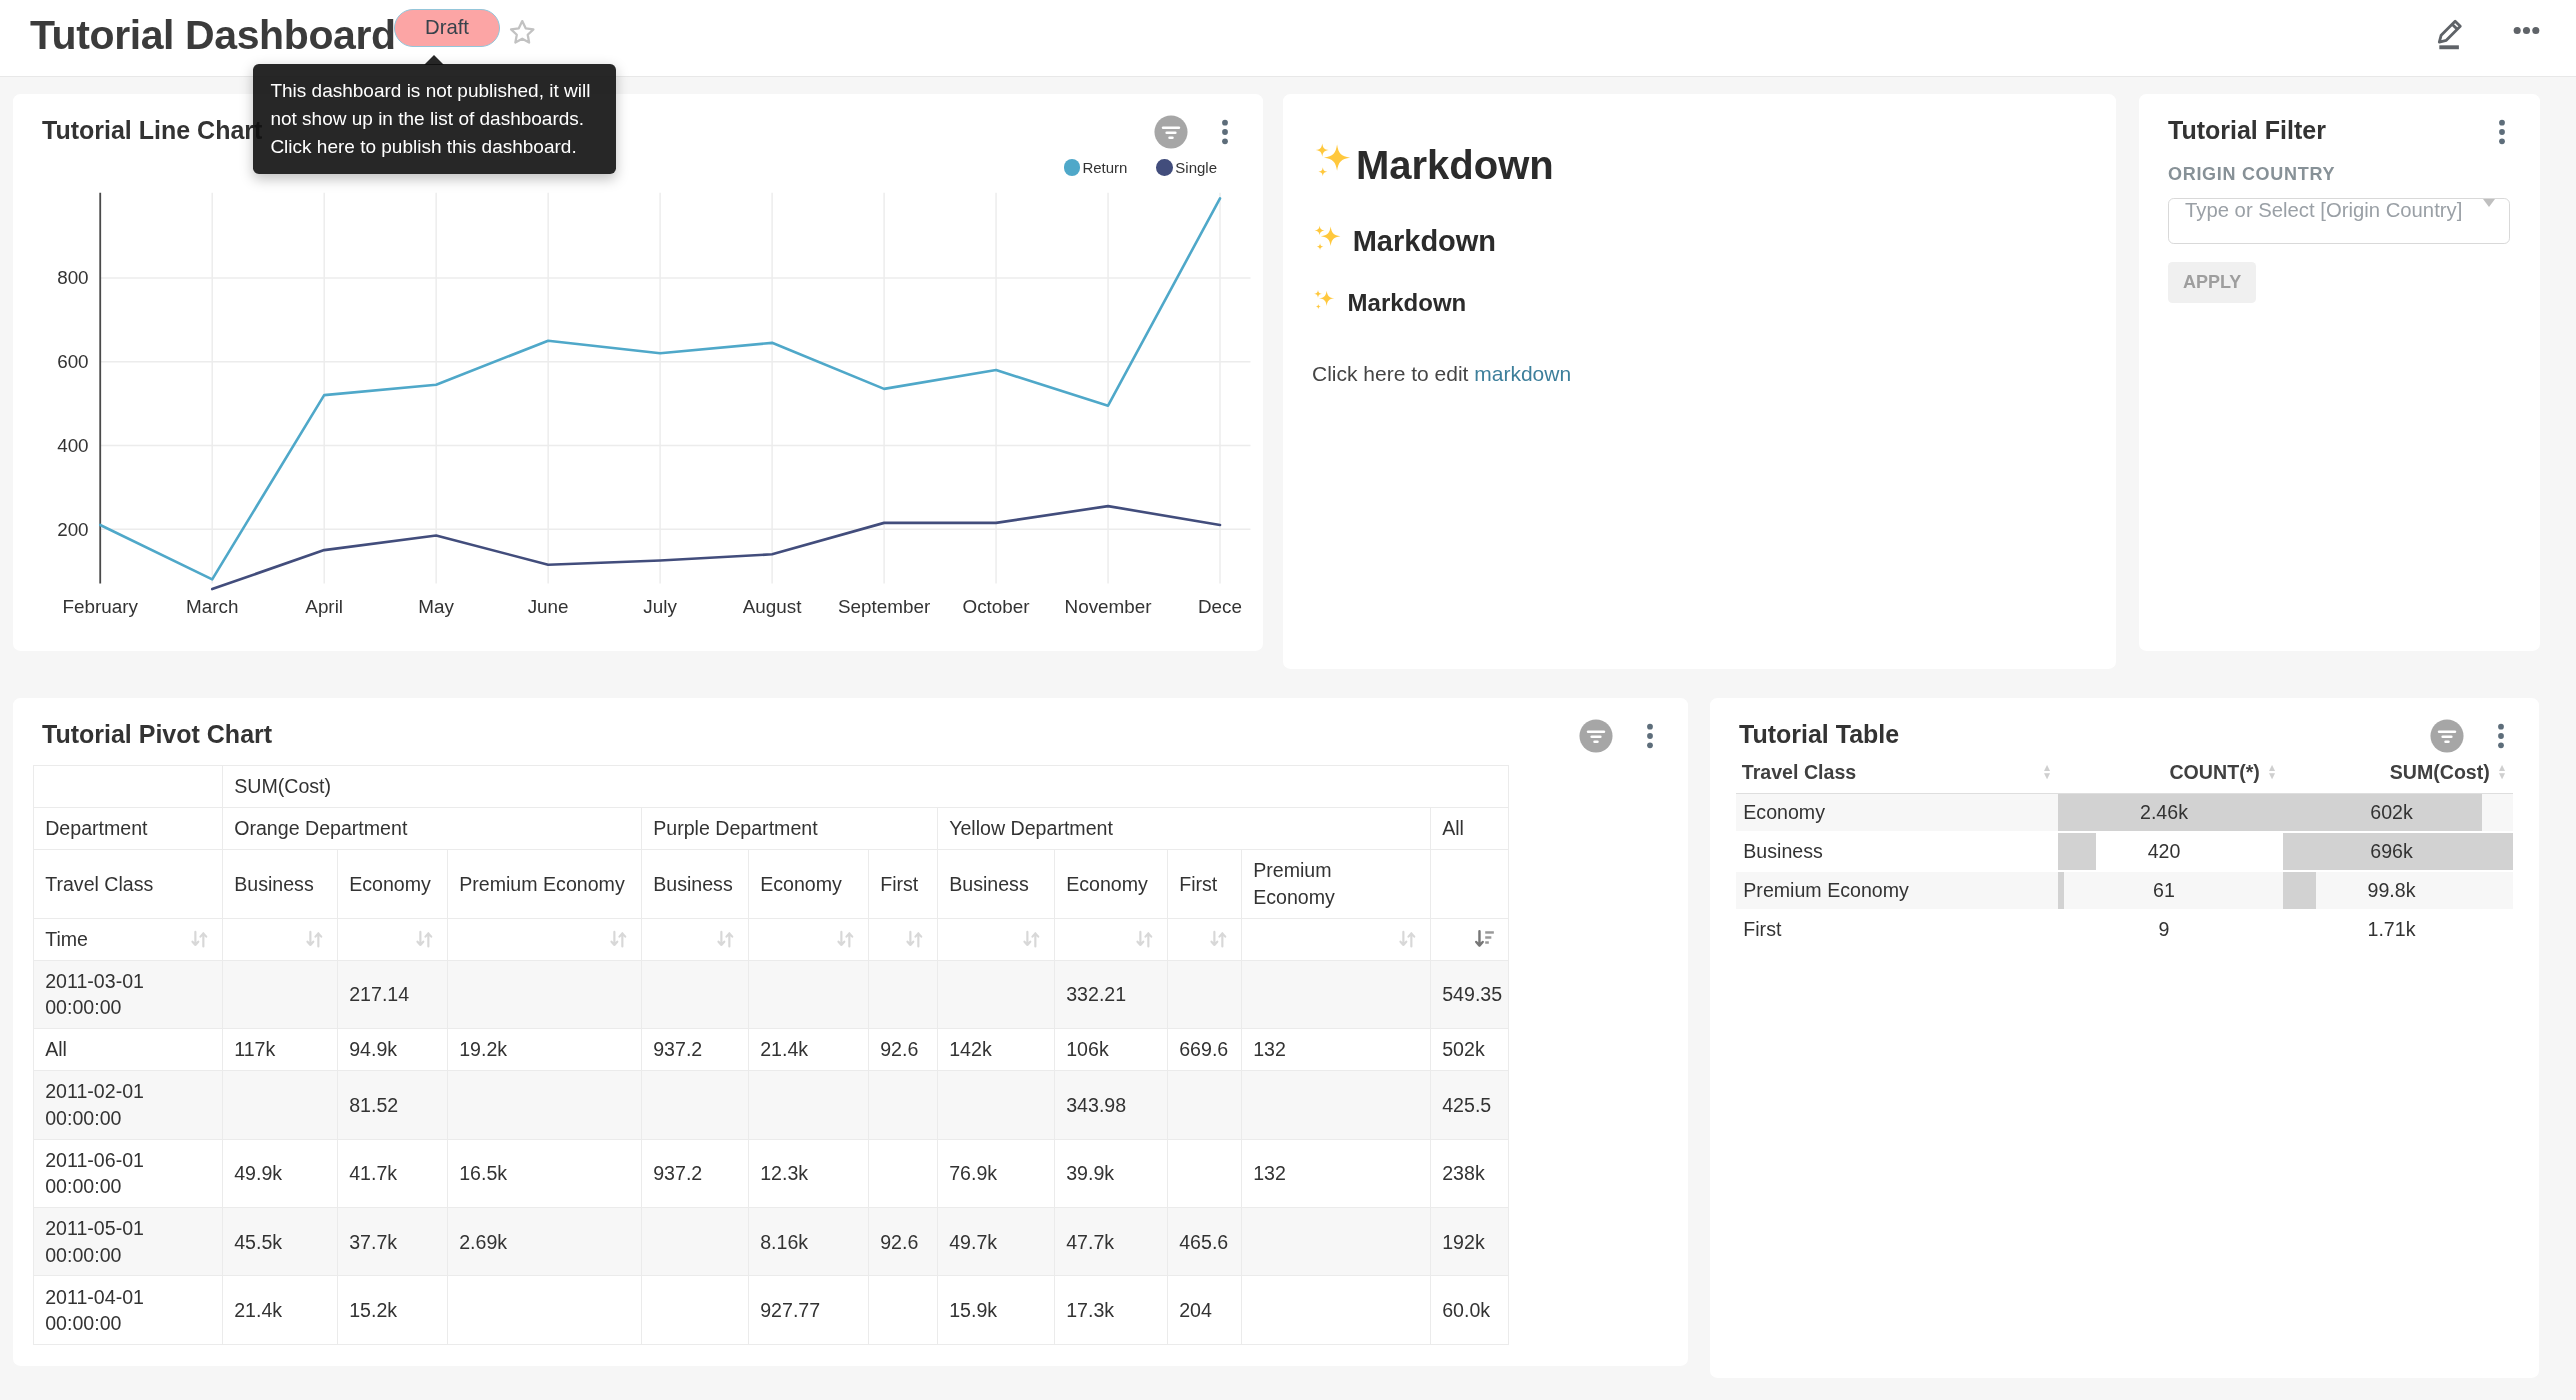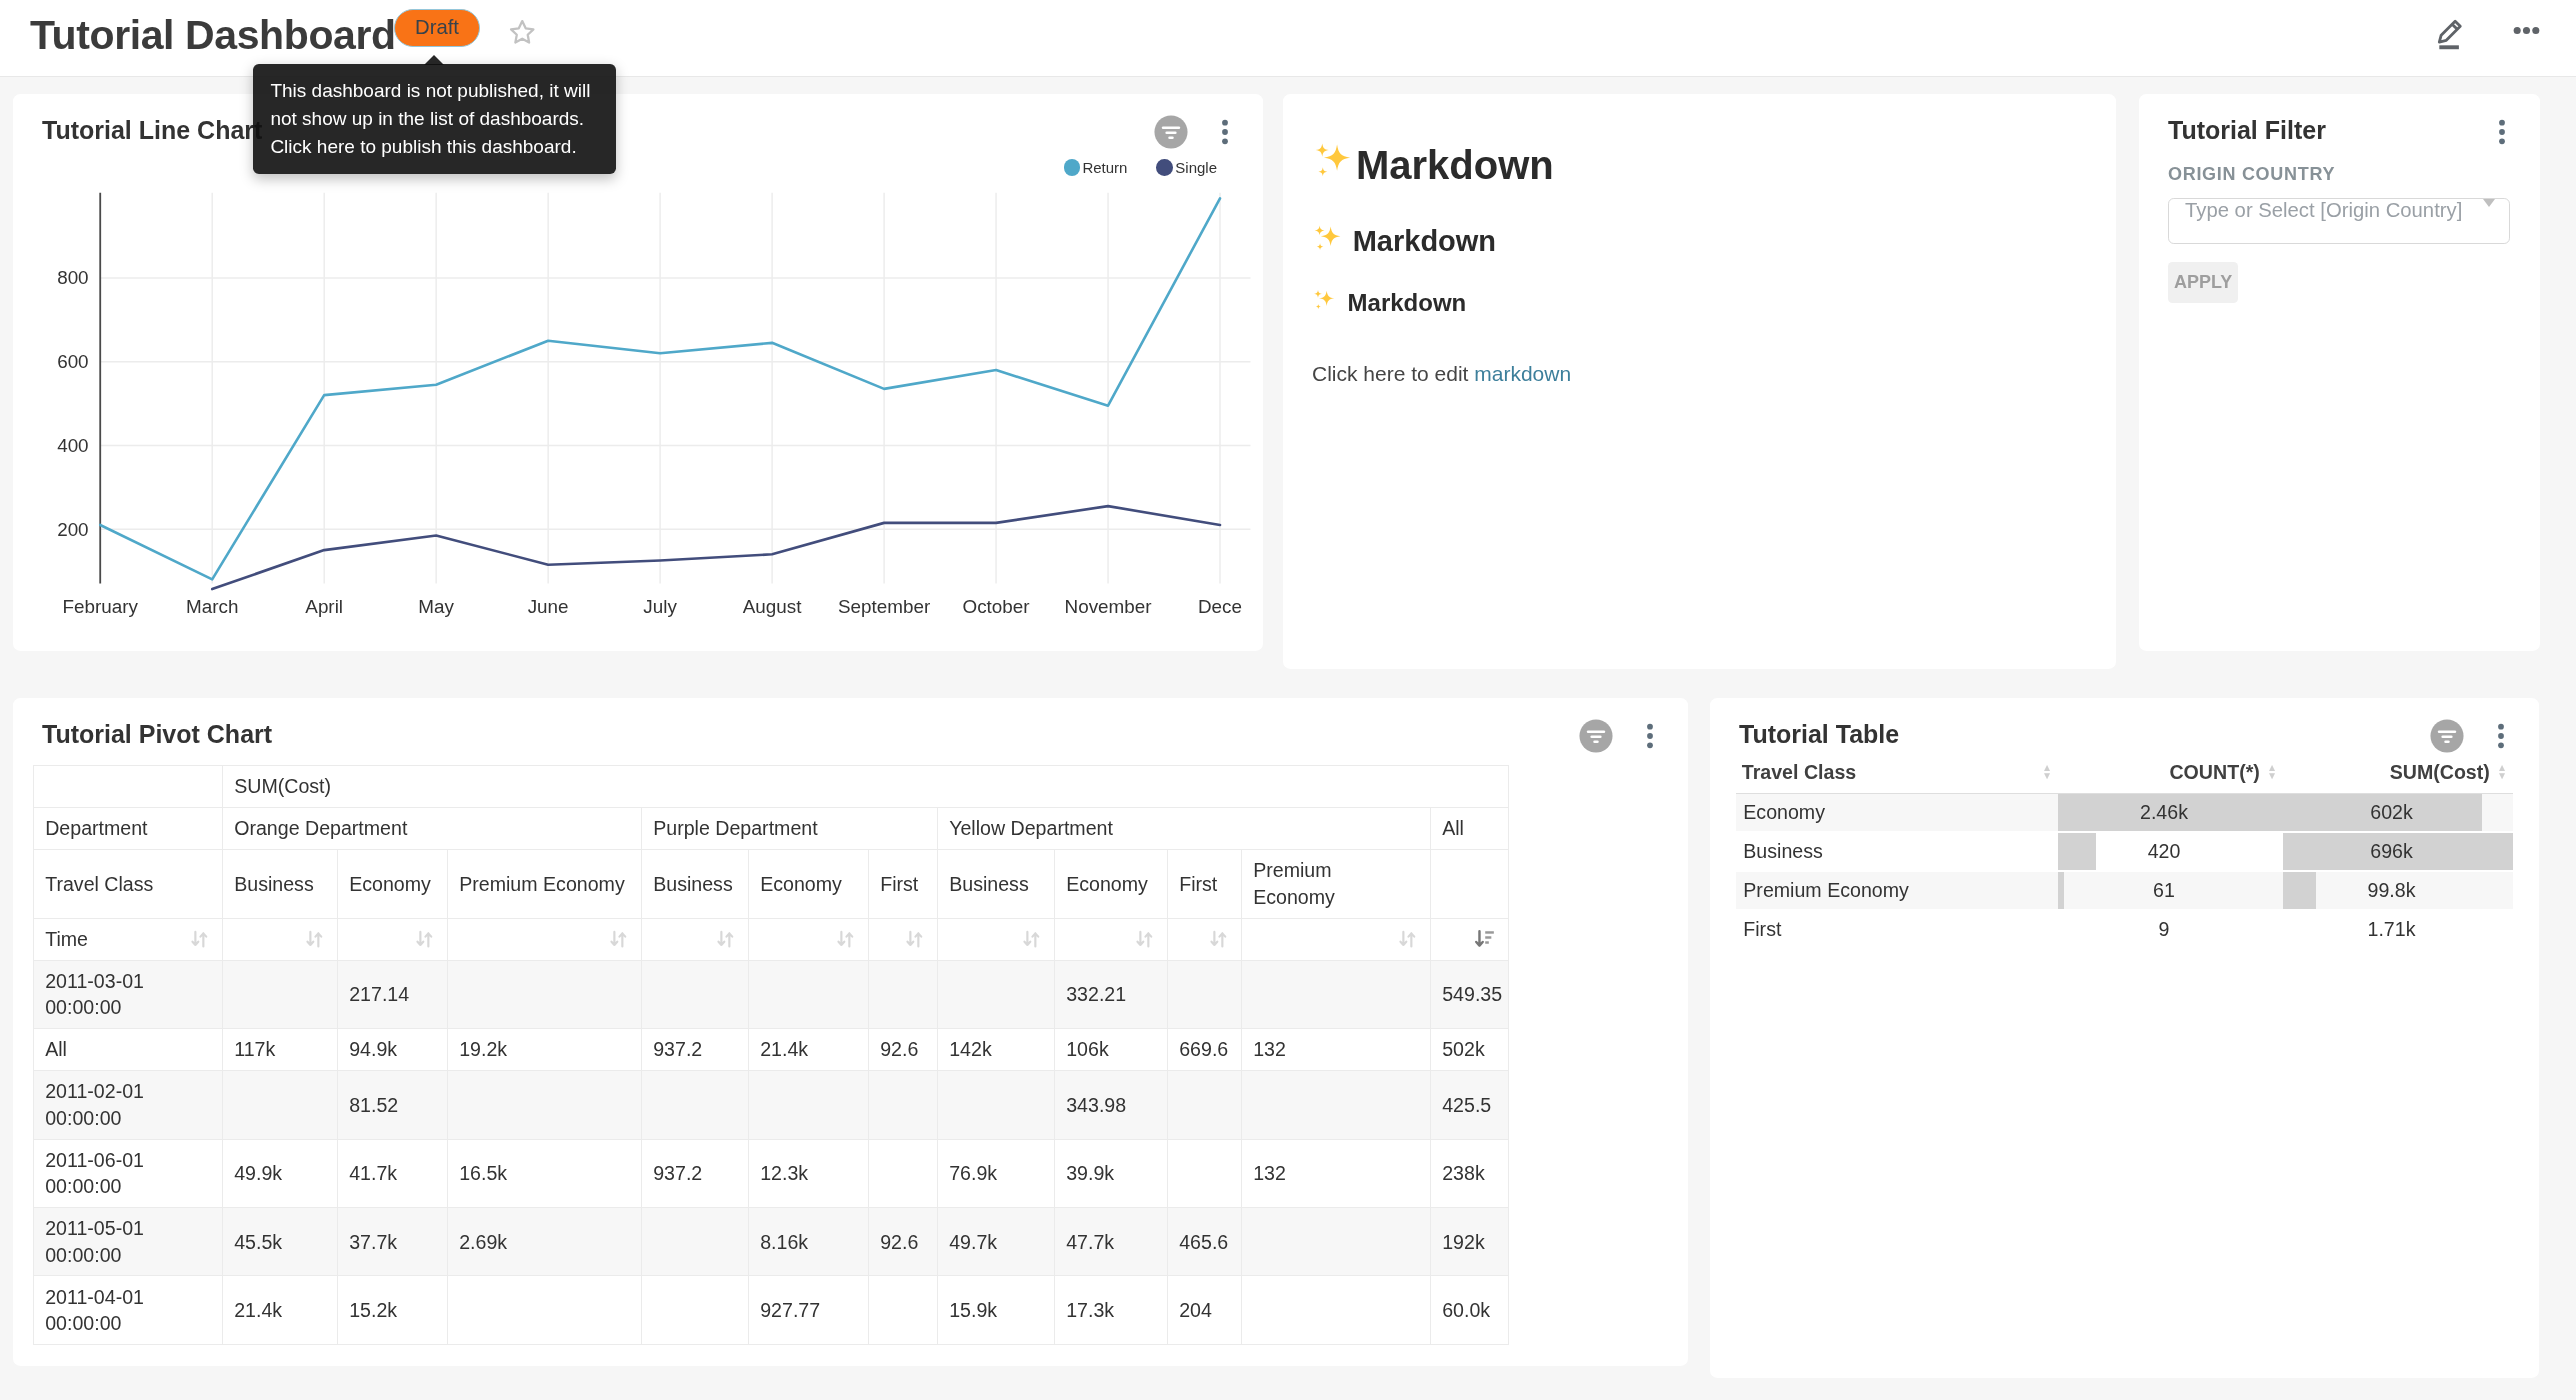--- a/index.html
+++ b/index.html
@@ -15,22 +15,22 @@
   .app-header {
     position:absolute; left:0; top:0; width:2576px; height:77px;
     background:#ffffff; border-bottom:1.5px solid #e8e8e8;
   }
   .dash-title {
     position:absolute; left:30px; top:11.6px;
     font-size:41px; font-weight:600; color:#3b3b3b; letter-spacing:-0.4px;
   }
   .draft-badge {
     position:absolute; left:394px; top:8.7px; height:38px;
-    padding:0 20px; border-radius:20.3px;
-    background:#f97316; border:1.5px solid #94c6da;
+    padding:0 30px; border-radius:20.3px;
+    background:#fca5a5; border:1.5px solid #94c6da;
     font-size:20.3px; color:#37424b; line-height:35px;
   }
   .star-btn { position:absolute; left:502px; top:11.6px; width:30.5px; height:30.5px; }
   .hdr-actions { position:absolute; right:29px; top:10.2px; display:flex; gap:35px; align-items:center; }
   .icon-btn { width:41px; height:41px; display:flex; align-items:center; justify-content:center; cursor:pointer; }
   
   .tooltip {
     position:absolute; left:253px; top:64px; width:363px; z-index:50;
     background:rgba(15,15,15,0.9); color:#fff; border-radius:5.8px;
     padding:13px 17.4px; font-size:19px; line-height:28px;
@@ -80,21 +80,21 @@
     display:flex; align-items:flex-start; justify-content:space-between;
     padding:0 14.5px 0 16px; cursor:pointer;
   }
   .filter-select .ph { font-size:20.3px; color:#9aa0a6; white-space:nowrap; overflow:hidden; }
   .select-caret {
     width:0; height:0; margin-left:7.3px;
     border-left:6.5px solid transparent; border-right:6.5px solid transparent;
     border-top:8px solid #bfbfbf;
   }
   .apply-btn {
-    position:absolute; left:29px; top:168px; height:41px; padding:0 6px;
+    position:absolute; left:29px; top:168px; height:41px; padding:0 15px;
     background:#f0f0f0; border:none; border-radius:4.4px;
     font-size:18px; font-weight:600; color:#9e9e9e; cursor:pointer;
     font-family:"Liberation Sans", sans-serif;
   }
   
   .pivot-wrap { position:absolute; left:19.6px; top:67px; }
   table.pivot {
     border-collapse:collapse; table-layout:fixed; width:1475px;
     font-size:19.6px; color:#333;
   }

